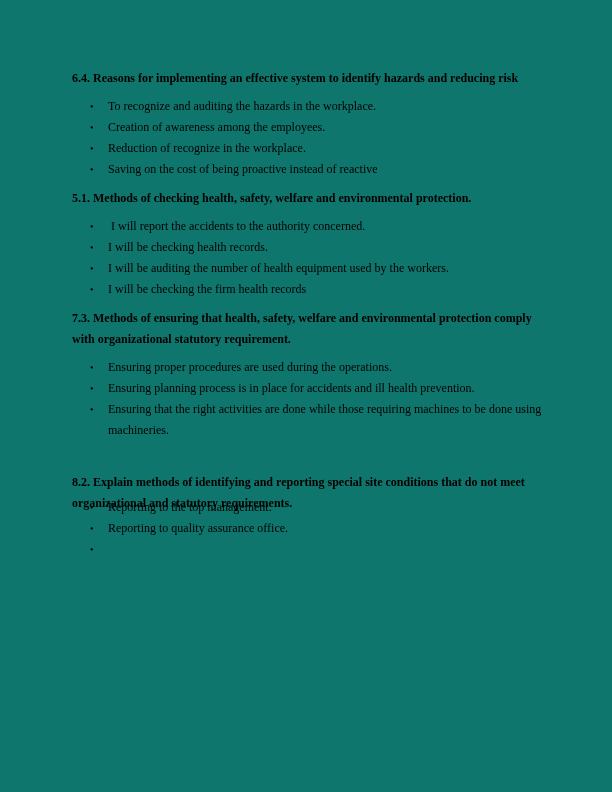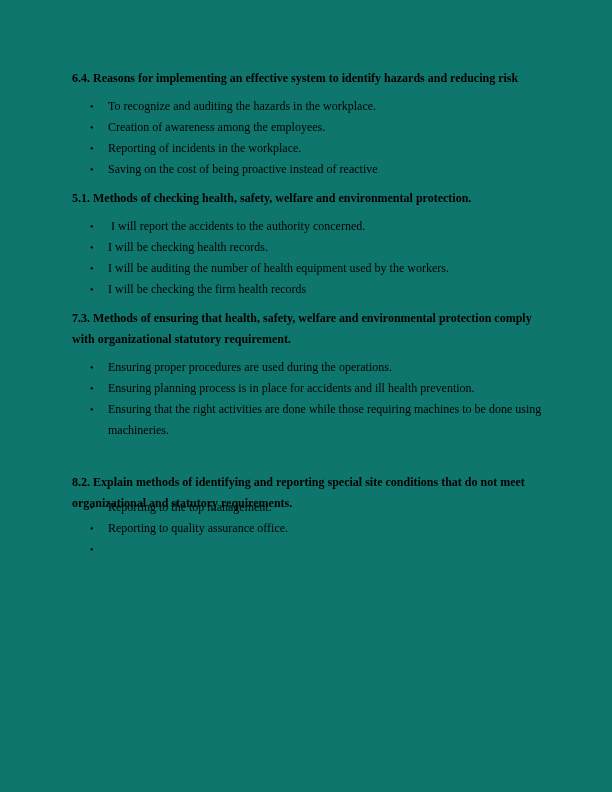--- a/index.html
+++ b/index.html
@@ -13,21 +13,21 @@
   </style>
 </head>
 <body>
 
 <div class="page">
 
   <p class="heading" style="top:68px;">6.4. Reasons for implementing an effective system to identify hazards and reducing risk</p>
   <ul class="list" style="top:96px;">
     <li><span class="bullet">•</span><span>To recognize and auditing the hazards in the workplace.</span></li>
     <li><span class="bullet">•</span><span>Creation of awareness among the employees.</span></li>
-    <li><span class="bullet">•</span><span>Reporting of incidents in the workplace.</span></li>
+    <li><span class="bullet">•</span><span>Reduction of recognize in the workplace.</span></li>
     <li><span class="bullet">•</span><span>Saving on the cost of being proactive instead of reactive</span></li>
   </ul>
 
   <p class="heading" style="top:188px;">5.1. Methods of checking health, safety, welfare and environmental protection.</p>
   <ul class="list" style="top:216px;">
     <li><span class="bullet">•</span><span style="white-space:pre"> I will report the accidents to the authority concerned.</span></li>
     <li><span class="bullet">•</span><span>I will be checking health records.</span></li>
     <li><span class="bullet">•</span><span>I will be auditing the number of health equipment used by the workers.</span></li>
     <li><span class="bullet">•</span><span>I will be checking the firm health records</span></li>
   </ul>

